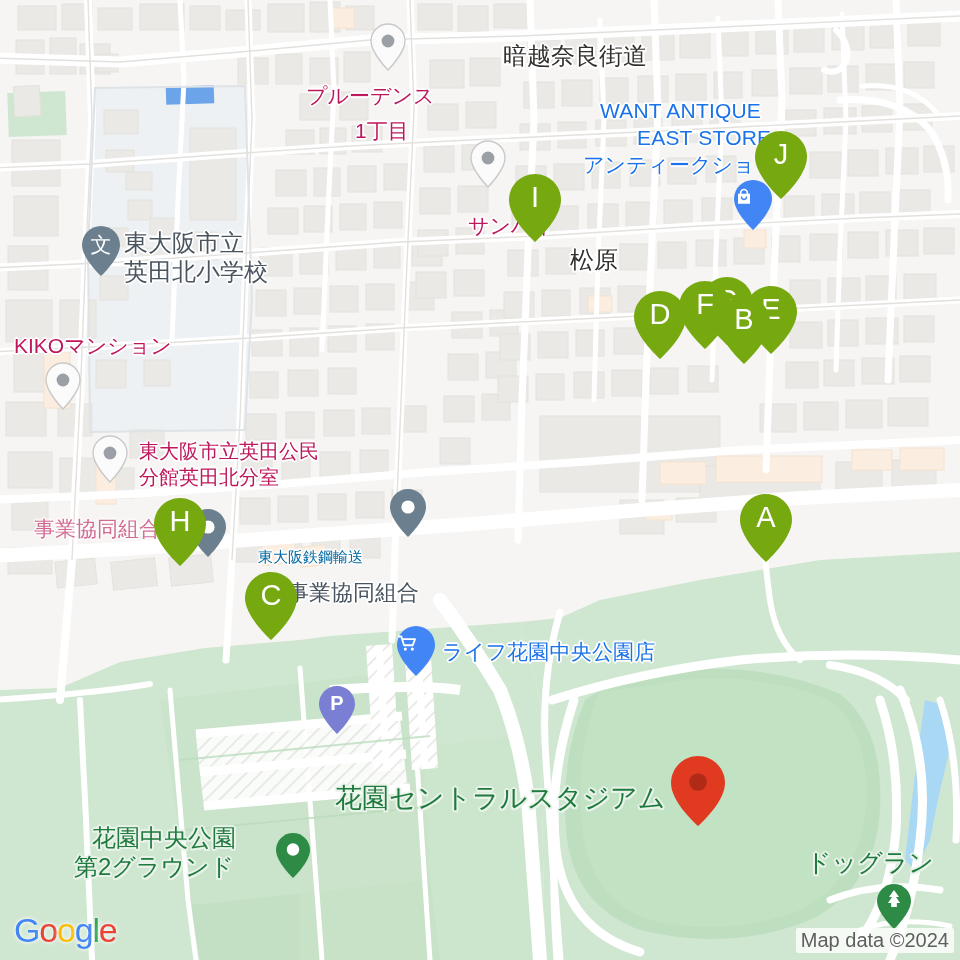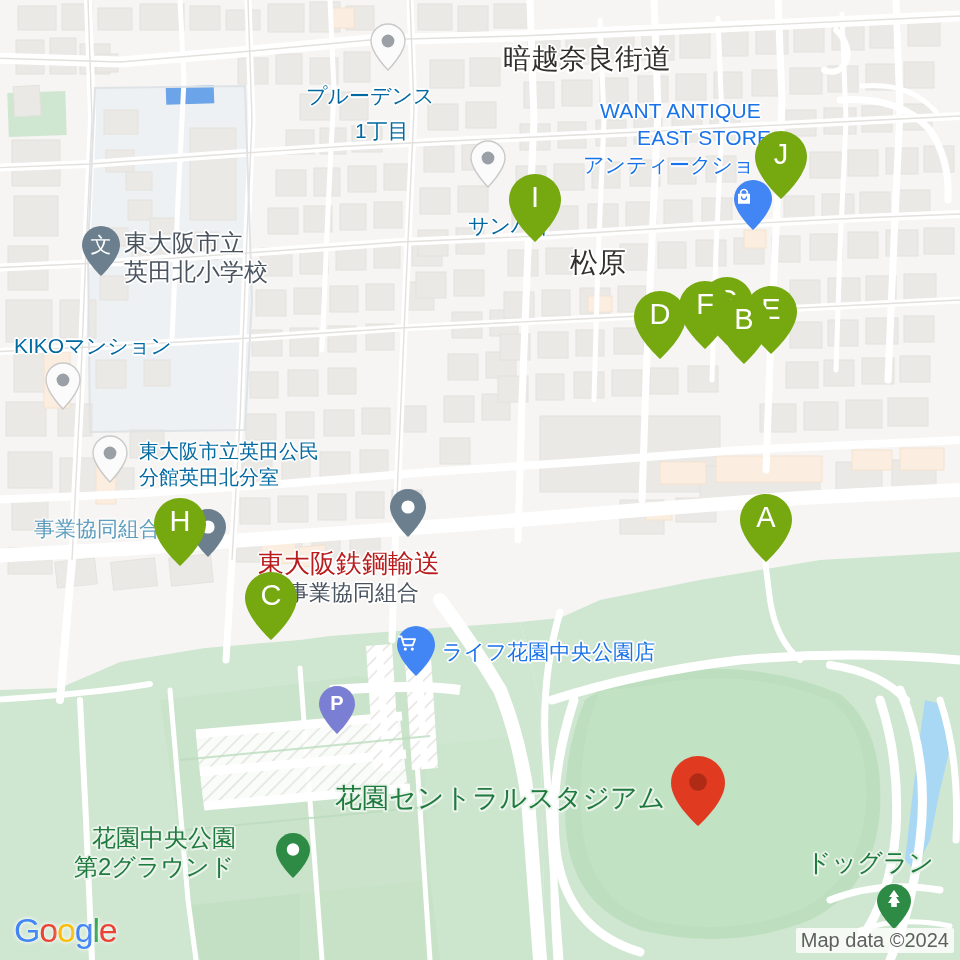--- a/index.html
+++ b/index.html
@@ -10,27 +10,27 @@
   }
   .layer{position:absolute;left:0;top:0;width:960px;height:960px;}
   svg.layer{display:block;}
 
   
   .lbl{
     position:absolute;white-space:pre;line-height:1.18;
     pointer-events:none;
   }
   .lbl.poi{
-    color:#0369a1;font-size:21px;font-weight:400;
+    color:#be185d;font-size:21px;font-weight:400;
     text-shadow:
       1.6px 0 #fff,-1.6px 0 #fff,0 1.6px #fff,0 -1.6px #fff,
       1.2px 1.2px #fff,-1.2px 1.2px #fff,1.2px -1.2px #fff,-1.2px -1.2px #fff;
   }
   .lbl.road{
-    color:#32302e;font-size:28px;
+    color:#32302e;font-size:24px;
     text-shadow:
       2px 0 #fff,-2px 0 #fff,0 2px #fff,0 -2px #fff,
       1.5px 1.5px #fff,-1.5px 1.5px #fff,1.5px -1.5px #fff,-1.5px -1.5px #fff;
   }
   .lbl.biz{
     color:#1a73e8;font-size:21px;font-weight:400;letter-spacing:.2px;
     text-shadow:
       1.8px 0 #fff,-1.8px 0 #fff,0 1.8px #fff,0 -1.8px #fff,
       1.3px 1.3px #fff,-1.3px 1.3px #fff,1.3px -1.3px #fff,-1.3px -1.3px #fff;
   }
@@ -470,21 +470,21 @@
   <div class="lbl poi" style="left:124px;top:229px;font-size:24px;color:#4a5560;">東大阪市立</div>
   <div class="lbl poi" style="left:124px;top:258px;font-size:24px;color:#4a5560;">英田北小学校</div>
 
   <div class="lbl poi" style="left:14px;top:334px;">KIKOマンション</div>
 
   <div class="lbl poi" style="left:139px;top:440px;font-size:20px;">東大阪市立英田公民</div>
   <div class="lbl poi" style="left:139px;top:466px;font-size:20px;">分館英田北分室</div>
 
   <div class="lbl poi faded" style="left:34px;top:517px;">事業協同組合</div>
 
-  <div class="lbl poi" style="left:258px;top:548px;font-size:26px;color:#b91c1c;">東大阪鉄鋼輸送</div>
+  <div class="lbl poi" style="left:258px;top:548px;font-size:15px;color:#0369a1;">東大阪鉄鋼輸送</div>
   <div class="lbl poi" style="left:287px;top:580px;font-size:22px;color:#4a5560;">事業協同組合</div>
 
   <div class="lbl biz" style="left:600px;top:99px;">WANT ANTIQUE</div>
   <div class="lbl biz" style="left:637px;top:126px;">EAST STORE</div>
   <div class="lbl biz-sub" style="left:583px;top:153px;">アンティークショ</div>
 
   <div class="lbl biz" style="left:442px;top:640px;">ライフ花園中央公園店</div>
 
   <div class="lbl park" style="left:335px;top:783px;font-size:27px;">花園セントラルスタジアム</div>
 

